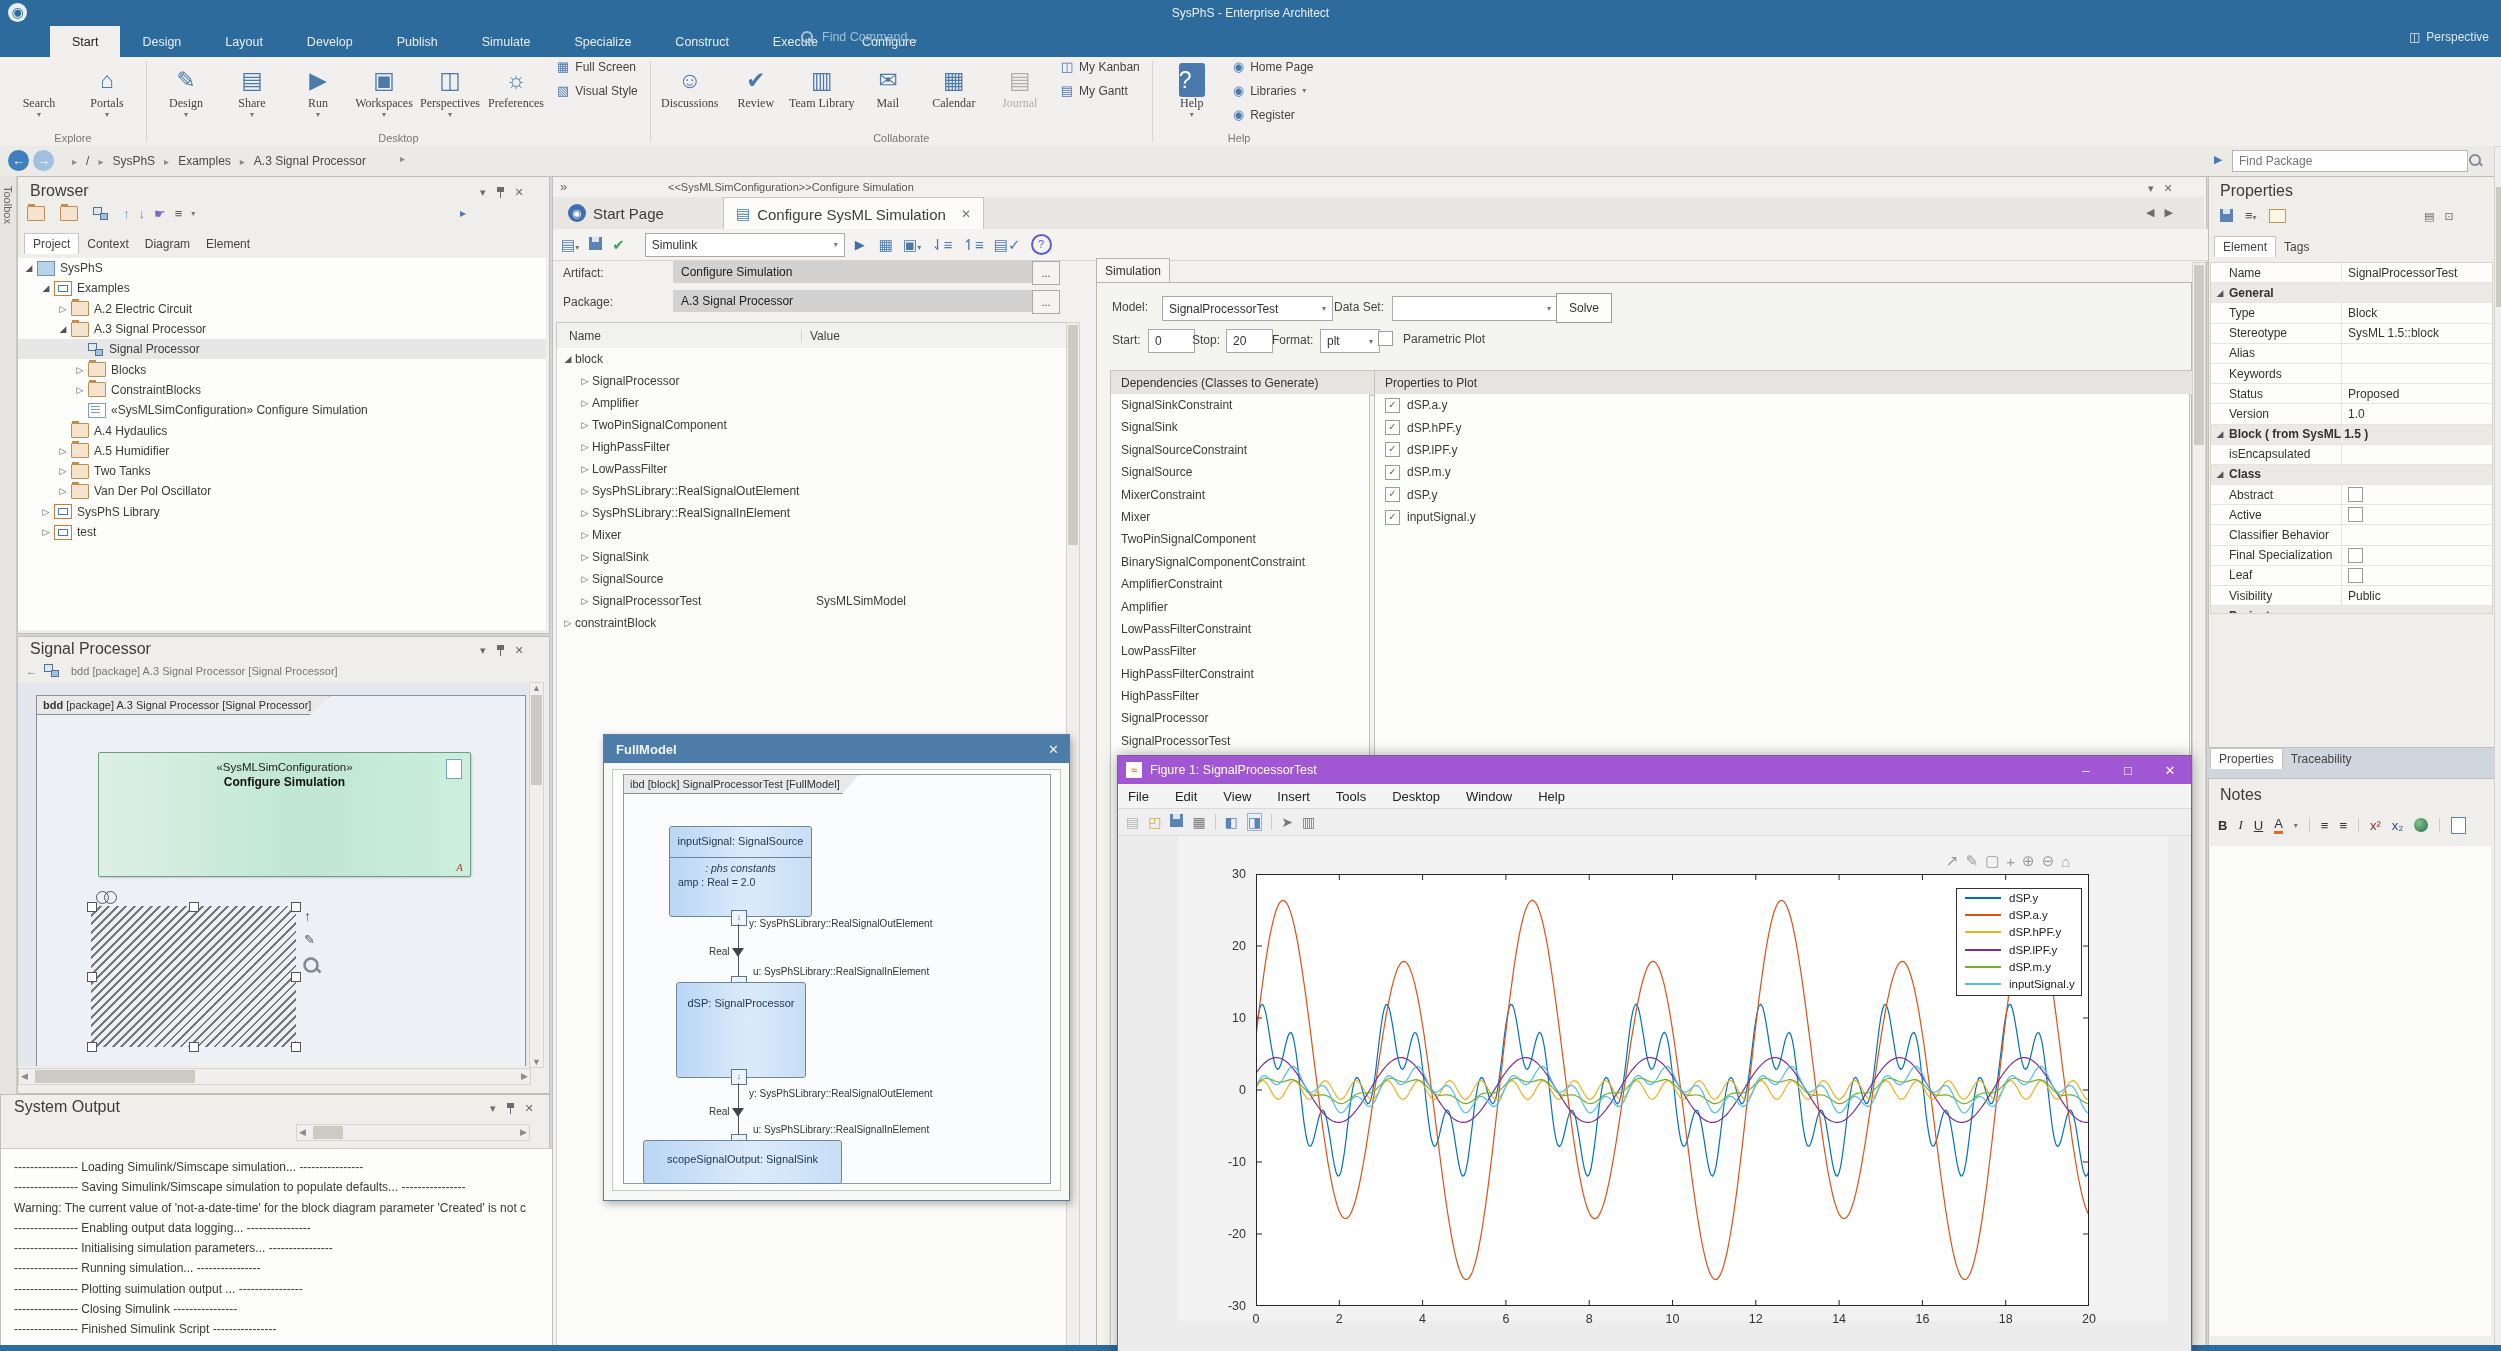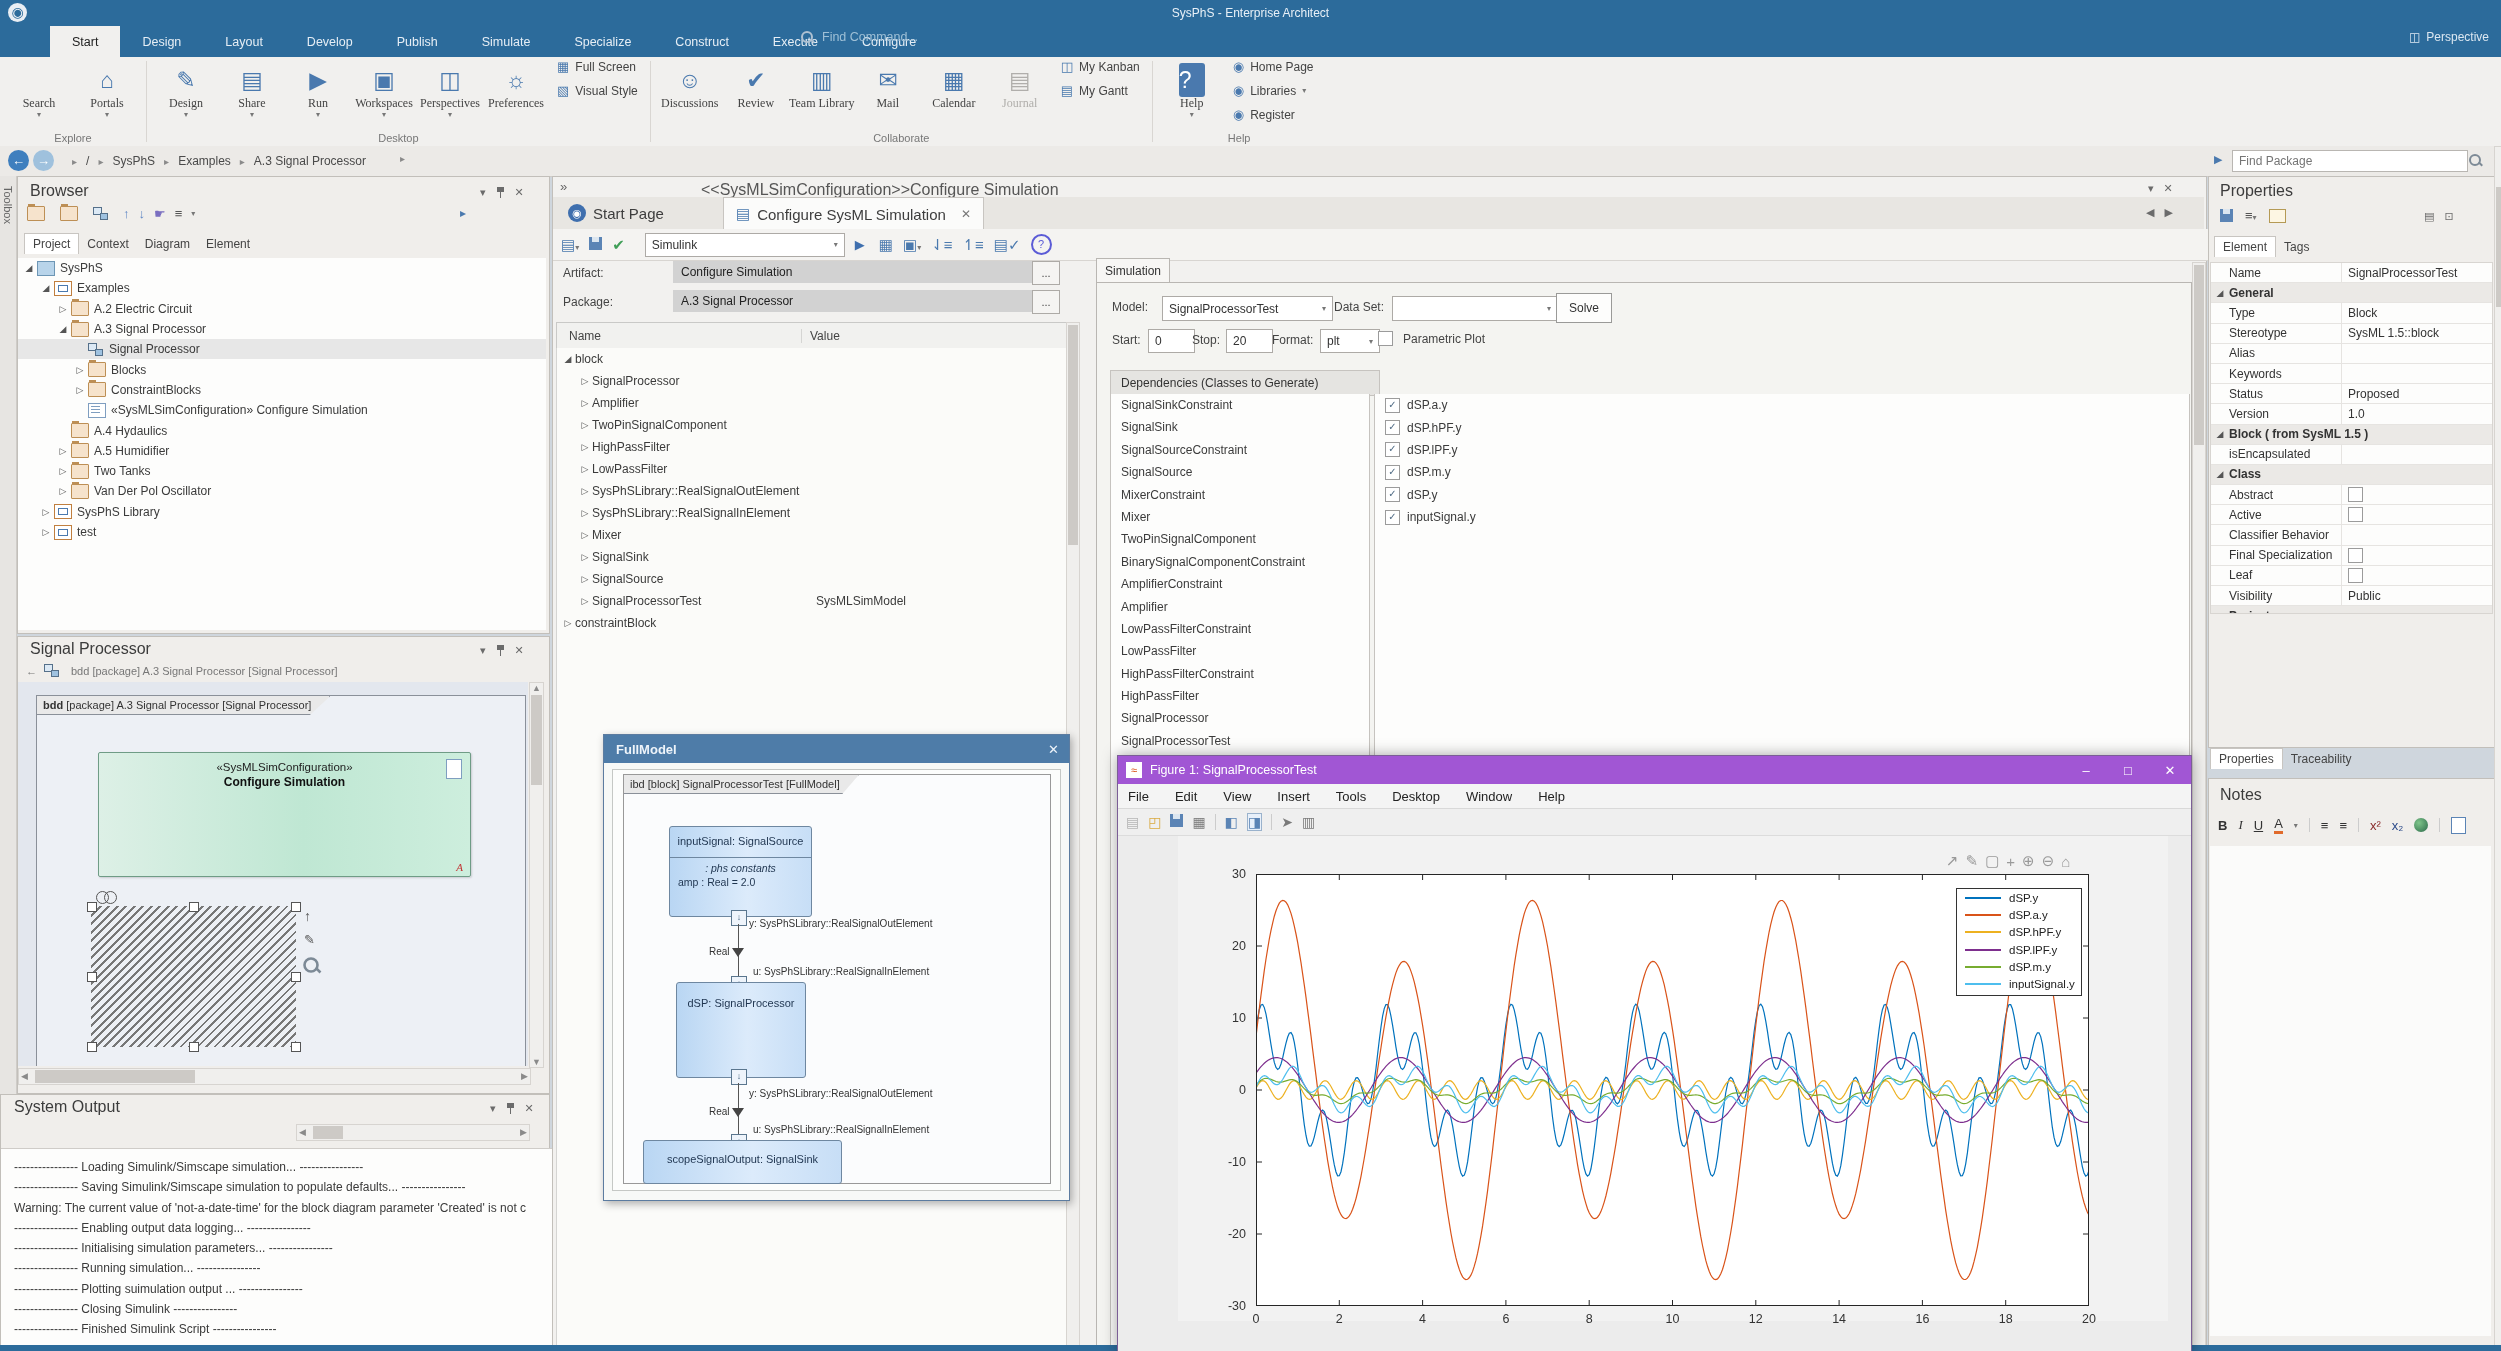--- a/index.html
+++ b/index.html
@@ -522,21 +522,21 @@
       <div class="logline">---------------- Initialising simulation parameters... ----------------</div>
       <div class="logline">---------------- Running simulation... ----------------</div>
       <div class="logline">---------------- Plotting suimulation output ... ----------------</div>
       <div class="logline">---------------- Closing Simulink ----------------</div>
       <div class="logline">---------------- Finished Simulink Script ----------------</div>
     </div>
 
   
   <div class="abs" id="docarea"></div>
   <div class="abs" style="left:560px;top:179px;font-size:13px;color:#666;">»</div>
-  <div class="abs" style="left:668px;top:181px;font-size:16px;color:#555;margin-left:33px;">&lt;&lt;SysMLSimConfiguration&gt;&gt;Configure Simulation</div>
+  <div class="abs" style="left:668px;top:181px;font-size:11px;color:#555;">&lt;&lt;SysMLSimConfiguration&gt;&gt;Configure Simulation</div>
   <div class="abs pbtns" style="left:2148px;top:182px;">
     <span>▾</span>
     <span>✕</span>
   </div>
   <div class="abs" style="left:553px;top:197px;width:1651px;height:32px;background:#e8e6e2;border-bottom:1px solid #c8c5c1;"></div>
   <div class="dtab" style="left:556px;top:197px;">
     <span style="width:18px;height:18px;border-radius:50%;background:#3f6fae;color:#fff;font-size:11px;text-align:center;line-height:18px;">◉</span>
     <span>Start Page</span>
   </div>
   <div class="dtab on" style="left:723px;top:197px;font-weight:500;">
@@ -691,20 +691,21 @@
       <div class="deprow">BinarySignalComponentConstraint</div>
       <div class="deprow">AmplifierConstraint</div>
       <div class="deprow">Amplifier</div>
       <div class="deprow">LowPassFilterConstraint</div>
       <div class="deprow">LowPassFilter</div>
       <div class="deprow">HighPassFilterConstraint</div>
       <div class="deprow">HighPassFilter</div>
       <div class="deprow">SignalProcessor</div>
       <div class="deprow">SignalProcessorTest</div>
     </div>
+  <div class="abs lsthead" style="left:1374px;top:370px;width:814px;height:24px;">Properties to Plot</div>
   <div class="abs" style="left:1374px;top:394px;width:814px;height:956px;background:#fdfdfc;border:1px solid #c6c3bf;border-top:none;overflow:hidden;">
 
   <div class="ckrow">
       <span class="ckbox">✓</span>
       <span>dSP.a.y</span>
     </div>
       <div class="ckrow">
       <span class="ckbox">✓</span>
       <span>dSP.hPF.y</span>
     </div>

